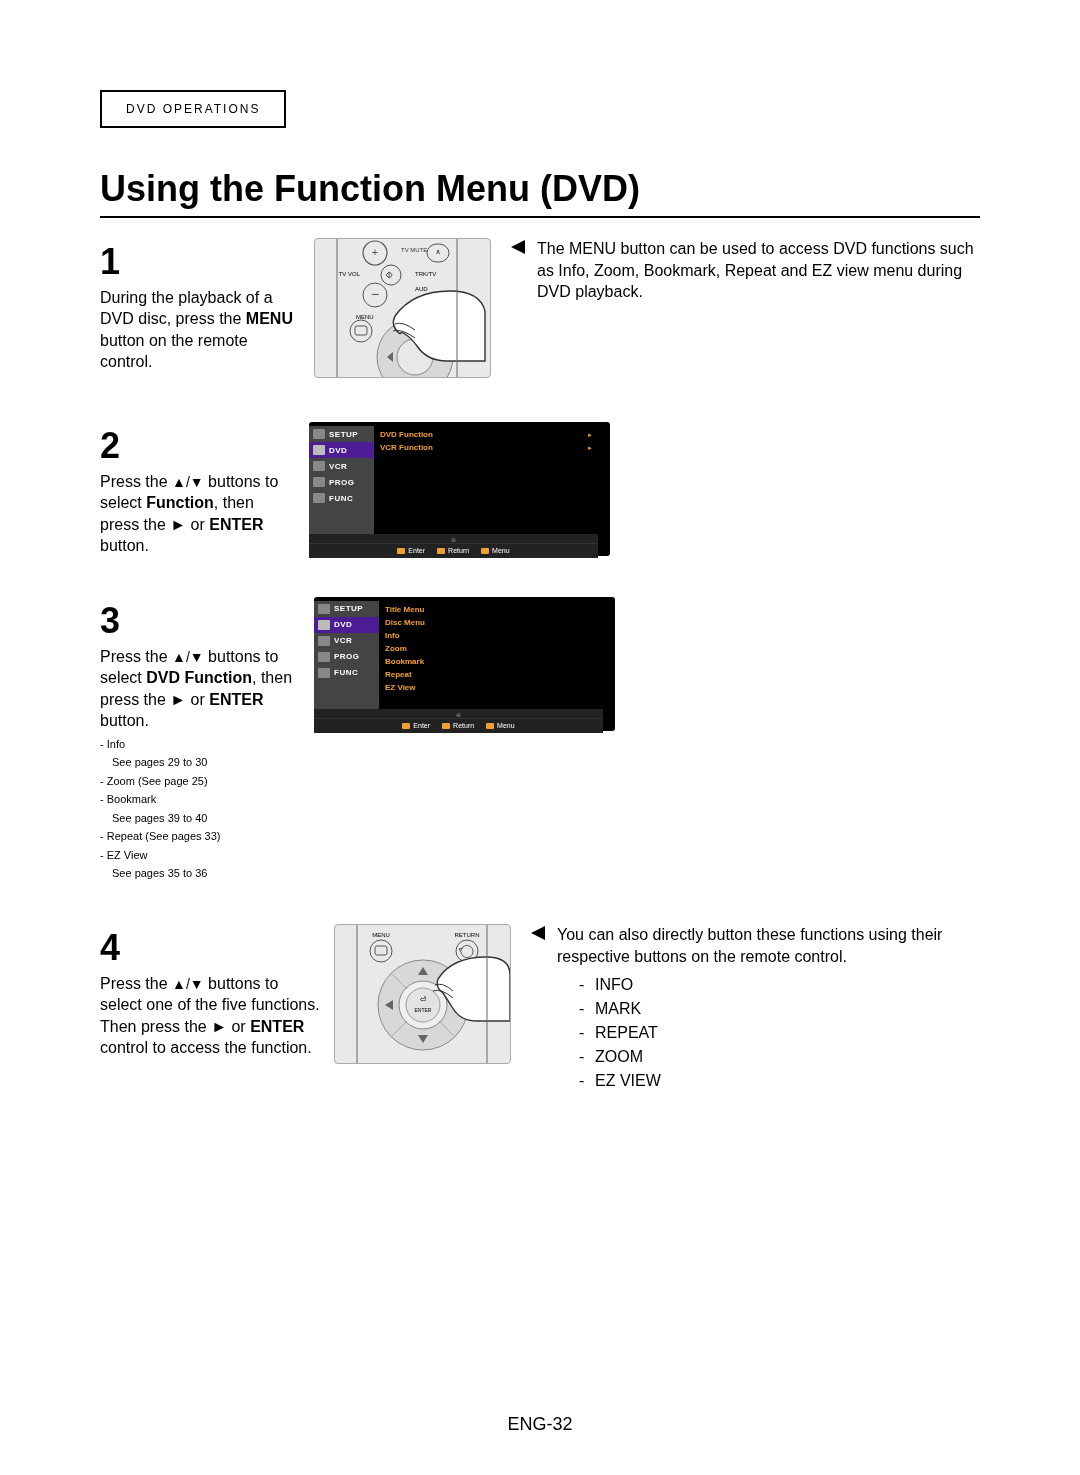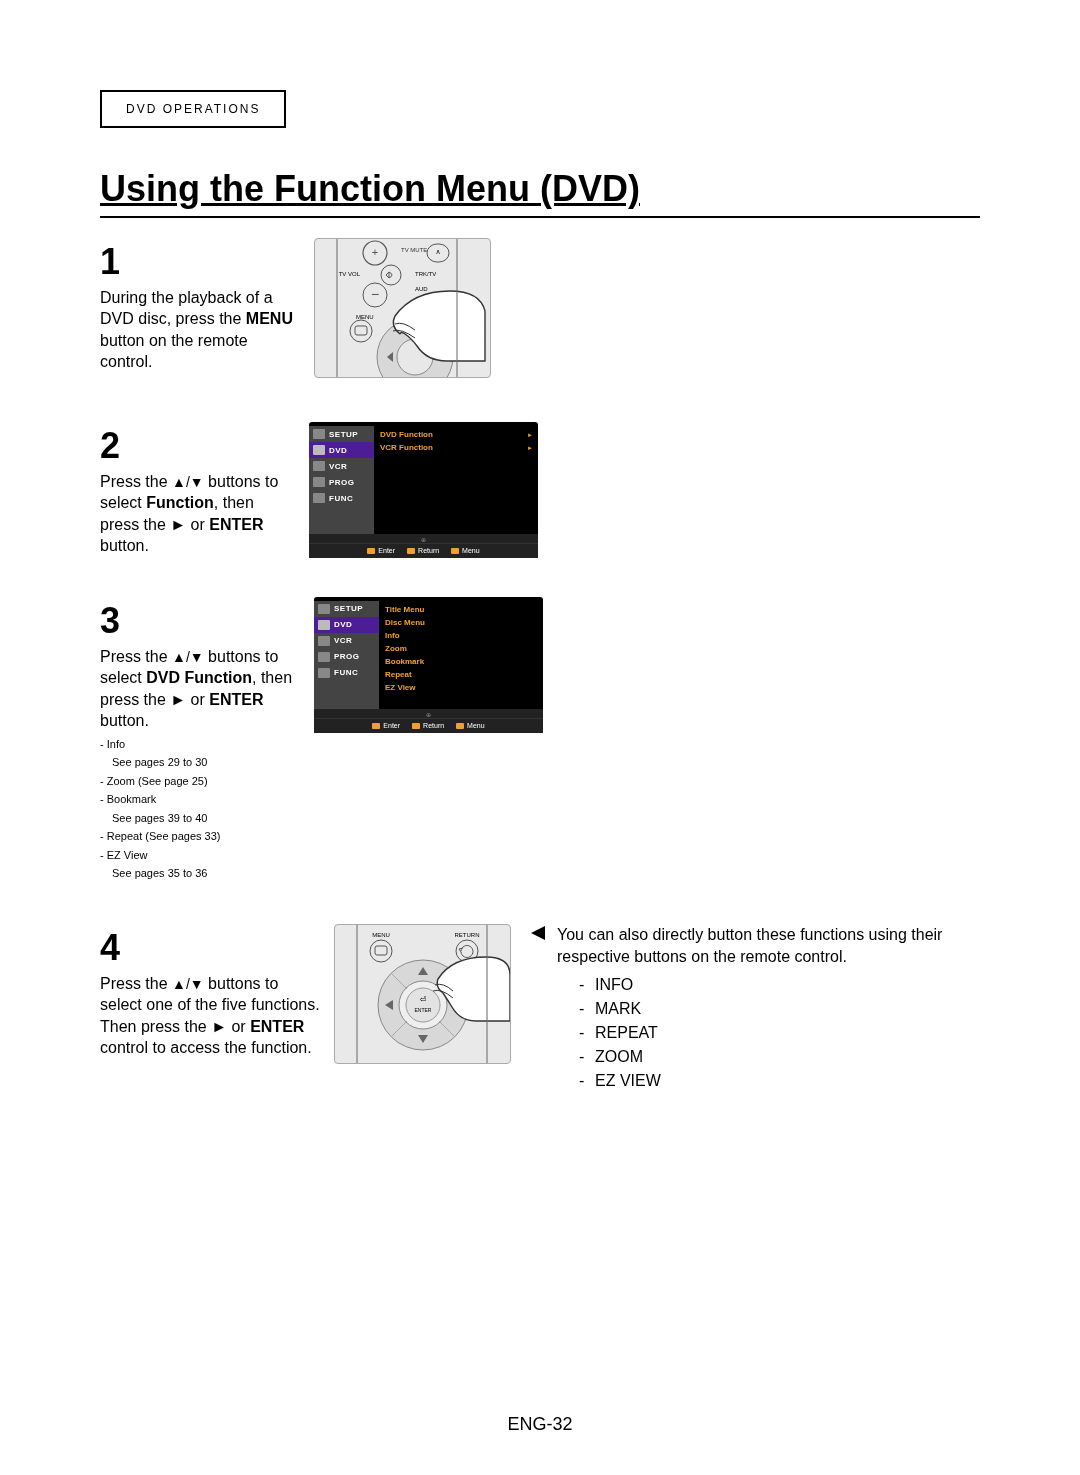--- a/index.html
+++ b/index.html
@@ -21,21 +21,20 @@
     letter-spacing: 2px;
     font-variant: small-caps;
     margin-bottom: 40px;
   }
   .title {
     font-size: 36px;
     font-weight: bold;
     border-bottom: 2px solid #000;
     padding-bottom: 6px;
     margin-bottom: 20px;
-    text-decoration: underline;
   }
   .step-row {
     display: flex;
     align-items: flex-start;
     margin-bottom: 40px;
   }
   .step-left {
     display: flex;
     align-items: flex-start;
   }
@@ -72,25 +71,25 @@
     border-bottom: 7px solid transparent;
     border-right: 14px solid #000;
   }
   .remote-svg {
     background: #e9e9e9;
     border: 1px solid #aaa;
     border-radius: 4px;
   }
   .osd {
     background: #000;
-    width: 229px;
+    width: 289px;
     font-size: 9px;
     color: #fff;
     border-radius: 3px;
-    padding: 4px 0 0 0;
+    padding: 4px 12px 0 0;
   }
   .osd-inner { display: flex; }
   .osd-tabs { background: #444; width: 65px; }
   .osd-tab {
     display: flex;
     align-items: center;
     padding: 3px 4px;
     font-size: 8px;
     letter-spacing: 0.5px;
     font-weight: bold;
@@ -184,20 +183,24 @@
         <path d="M72 118 l6 -5 v10 z" fill="#666"></path>
 
         <path d="M85 95 q-10 -8 -5 -18 q18 -25 55 -25 q30 0 35 20 l0 50 l-38 0 q-20 0 -30 -15 q-6 -8 -12 -12 q-4 -3 -5 0" fill="#fff" stroke="#333" stroke-width="1.4"></path>
         <path d="M80 85 q8 -3 20 6 M78 92 q8 -3 22 7" fill="none" stroke="#333" stroke-width="1"></path>
 
         <line x1="142" y1="0" x2="142" y2="138" stroke="#666"></line>
         <line x1="22" y1="0" x2="22" y2="138" stroke="#666"></line>
       </svg>
     </div>
   </div>
+  <div class="side-note">
+    <span class="arrow-left"></span>
+    <span>The MENU button can be used to access DVD functions such as Info, Zoom, Bookmark, Repeat and EZ view menu during DVD playback.</span>
+  </div>
 </div>
 
 
 <div class="step-row">
   <div class="step-left">
     <div class="step-text step2-text">
       <span class="step-num">2</span><br>
       <span>Press the </span><span class="arrow-icons">▲/▼</span><span> buttons to select </span><b>Function</b><span>, then press the </span><span>►</span><span> or </span><b>ENTER</b><span> button.</span>
     </div>
 

